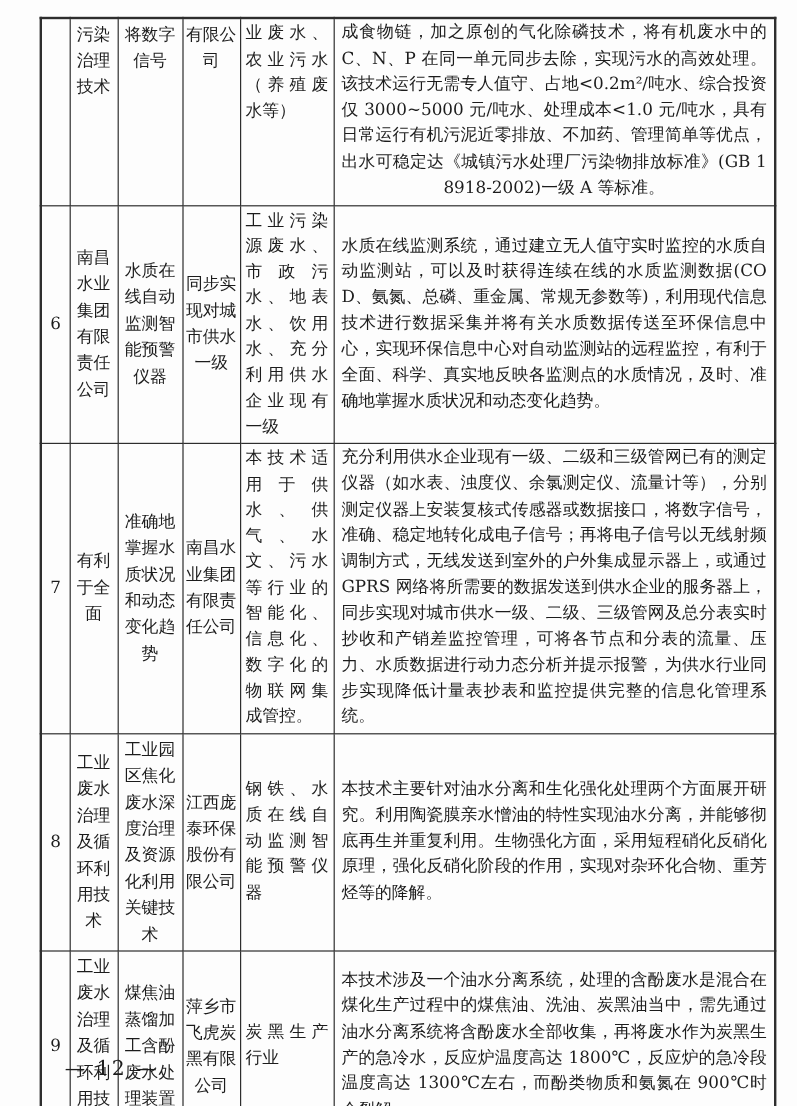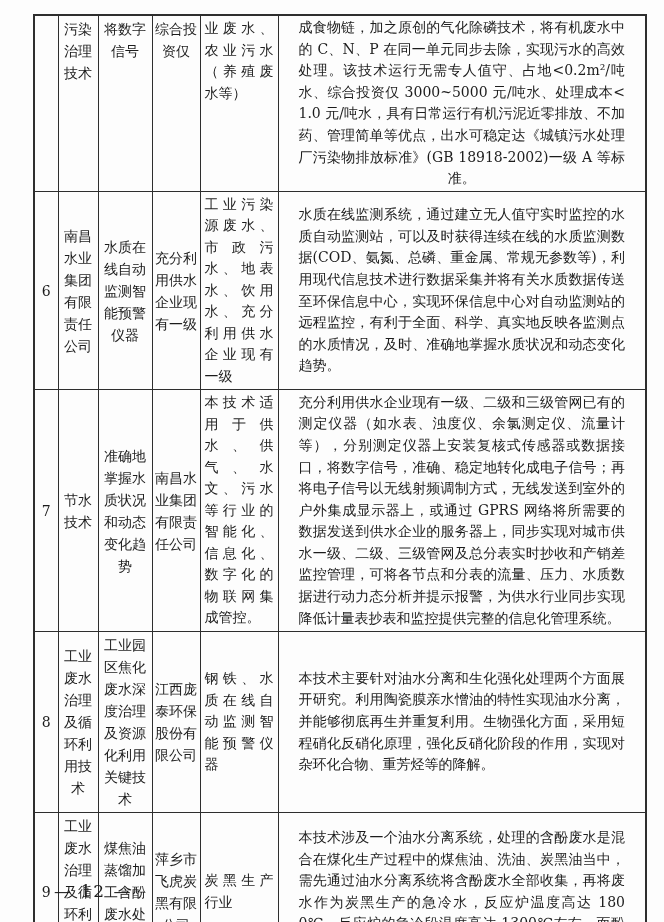--- a/index.html
+++ b/index.html
@@ -21,21 +21,21 @@
     border:1px solid #2e2e2e;
     vertical-align:middle;
     font-size:14px;
     word-break:break-all;
     overflow:hidden;
   }
   .tech-table tr.row-top td{vertical-align:top;}
   td.c-no{text-align:center;line-height:22px;padding:1px 1px;}
   td.c-cat,td.c-tech,td.c-co{text-align:center;line-height:22px;padding:2px 2px;}
   td.c-app{text-align:justify;line-height:21.5px;padding:2px 4px;font-family:Liberation Serif, serif;}
-  td.c-desc{text-align:justify;line-height:21.6px;padding:1px 20px;}
+  td.c-desc{text-align:justify;line-height:21.6px;padding:1px 6px;}
   td.c-desc.center-last{text-align-last:center;}
   tr.h-a{height:156px;}
   tr.h-6{height:152px;}
   tr.h-7{height:214px;}
   tr.h-8{height:162px;}
   tr.h-9{height:151px;}
   .page-number{
     position:absolute;left:54px;top:881px;
     font-size:17px;letter-spacing:2px;
   }
@@ -52,35 +52,35 @@
       <col style="width:54px">
       <col style="width:48px">
       <col style="width:78px">
       <col>
     </colgroup>
     <tbody>
       <tr class="h-a row-top">
         <td class="c-no"></td>
         <td class="c-cat">污染治理技术</td>
         <td class="c-tech">将数字信号</td>
-        <td class="c-co">综合投资仅</td>
+        <td class="c-co">有限公司</td>
         <td class="c-app">业废水、农业污水（养殖废水等）</td>
         <td class="c-desc center-last">成食物链，加之原创的气化除磷技术，将有机废水中的 C、N、P 在同一单元同步去除，实现污水的高效处理。该技术运行无需专人值守、占地&lt;0.2m²/吨水、综合投资仅 3000~5000 元/吨水、处理成本&lt;1.0 元/吨水，具有日常运行有机污泥近零排放、不加药、管理简单等优点，出水可稳定达《城镇污水处理厂污染物排放标准》(GB 18918-2002)一级 A 等标准。</td>
       </tr>
       <tr class="h-6">
         <td class="c-no">6</td>
         <td class="c-cat">南昌水业集团有限责任公司</td>
         <td class="c-tech">水质在线自动监测智能预警仪器</td>
-        <td class="c-co">充分利用供水企业现有一级</td>
+        <td class="c-co">同步实现对城市供水一级</td>
         <td class="c-app">工业污染源废水、市政污水、地表水、饮用水、充分利用供水企业现有一级</td>
         <td class="c-desc">水质在线监测系统，通过建立无人值守实时监控的水质自动监测站，可以及时获得连续在线的水质监测数据(COD、氨氮、总磷、重金属、常规无参数等)，利用现代信息技术进行数据采集并将有关水质数据传送至环保信息中心，实现环保信息中心对自动监测站的远程监控，有利于全面、科学、真实地反映各监测点的水质情况，及时、准确地掌握水质状况和动态变化趋势。</td>
       </tr>
       <tr class="h-7">
         <td class="c-no">7</td>
-        <td class="c-cat">节水技术</td>
+        <td class="c-cat">有利于全面</td>
         <td class="c-tech">准确地掌握水质状况和动态变化趋势</td>
         <td class="c-co">南昌水业集团有限责任公司</td>
         <td class="c-app">本技术适用于供水、供气、水文、污水等行业的智能化、信息化、数字化的物联网集成管控。</td>
         <td class="c-desc">充分利用供水企业现有一级、二级和三级管网已有的测定仪器（如水表、浊度仪、余氯测定仪、流量计等），分别测定仪器上安装复核式传感器或数据接口，将数字信号，准确、稳定地转化成电子信号；再将电子信号以无线射频调制方式，无线发送到室外的户外集成显示器上，或通过 GPRS 网络将所需要的数据发送到供水企业的服务器上，同步实现对城市供水一级、二级、三级管网及总分表实时抄收和产销差监控管理，可将各节点和分表的流量、压力、水质数据进行动力态分析并提示报警，为供水行业同步实现降低计量表抄表和监控提供完整的信息化管理系统。</td>
       </tr>
       <tr class="h-8">
         <td class="c-no">8</td>
         <td class="c-cat">工业废水治理及循环利用技术</td>
         <td class="c-tech">工业园区焦化废水深度治理及资源化利用关键技术</td>
         <td class="c-co">江西庞泰环保股份有限公司</td>

